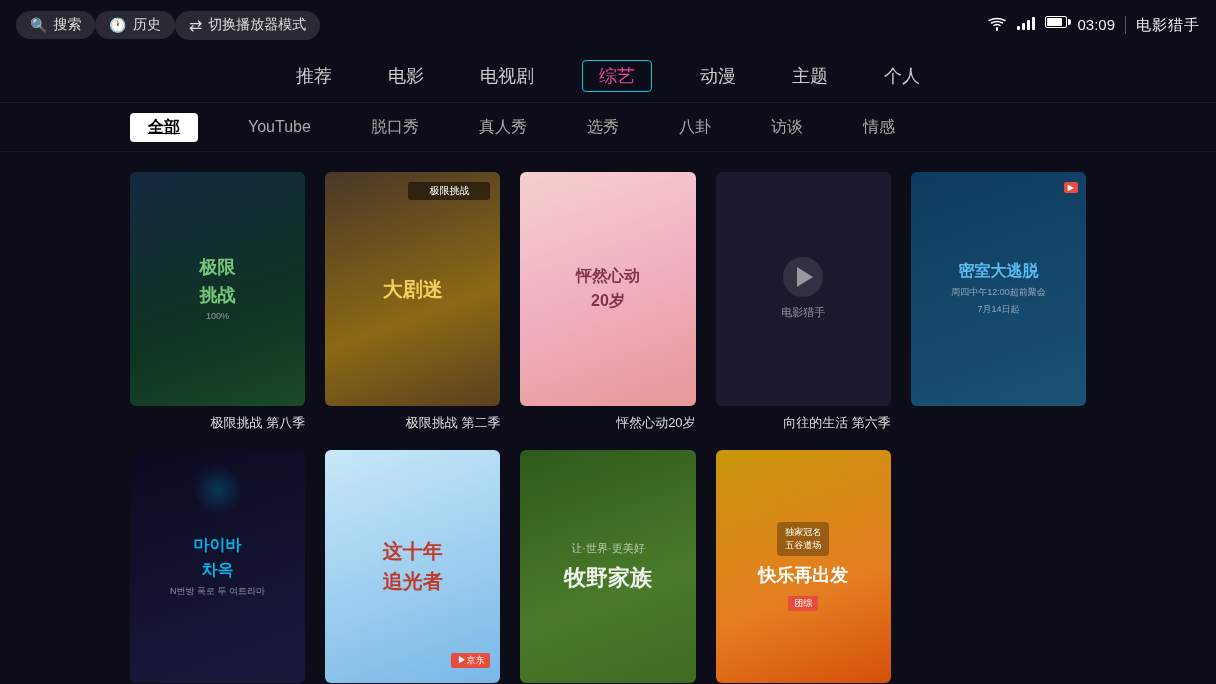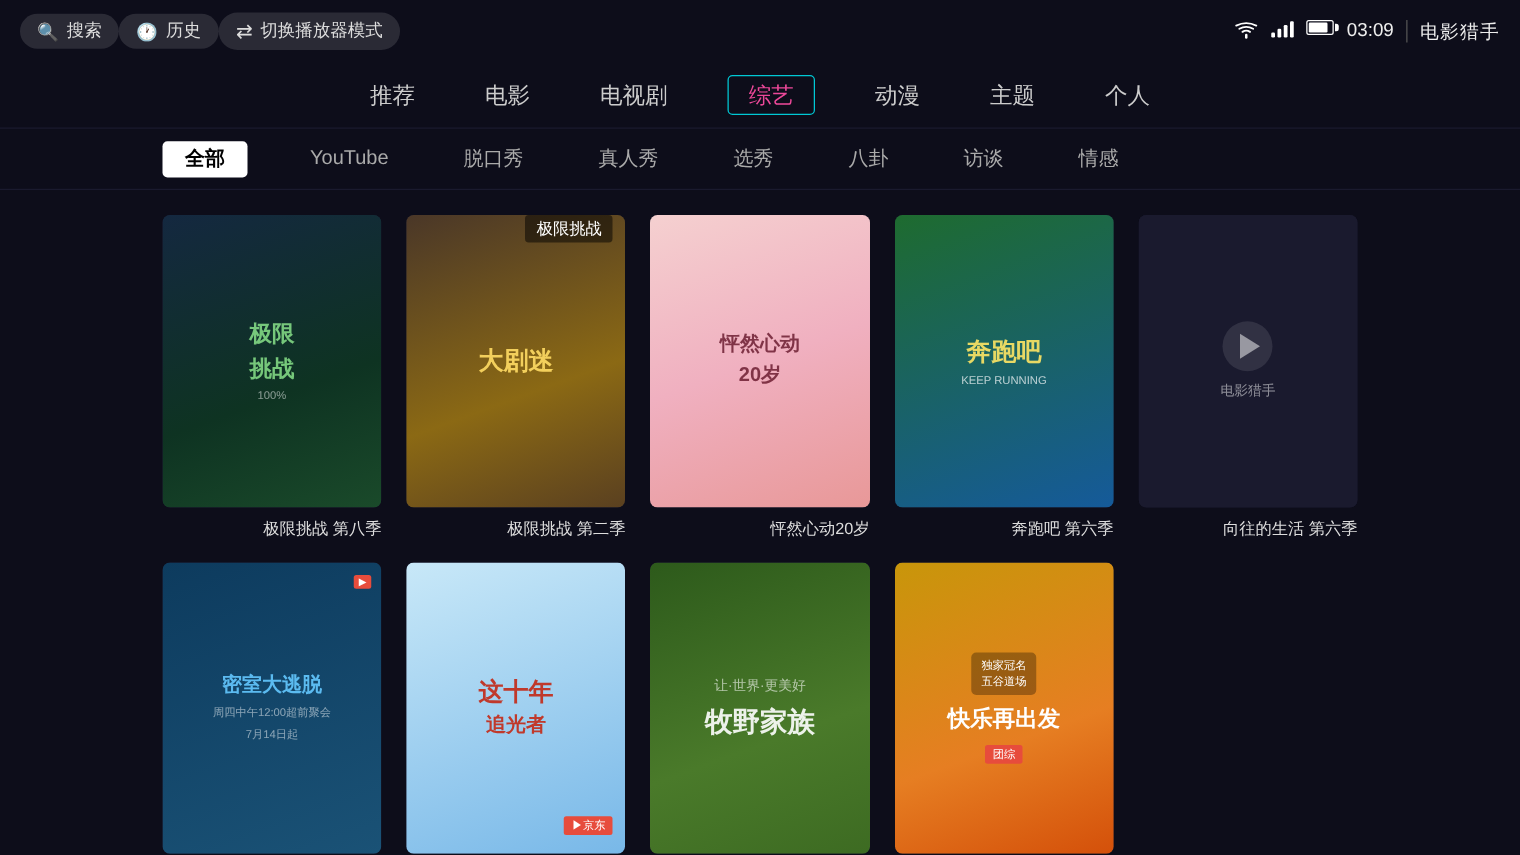--- a/index.html
+++ b/index.html
@@ -89,20 +89,21 @@
       padding: 4px 10px;
       border-radius: 4px;
       white-space: nowrap;
     }
     .sub-nav-item.active {
       background: #fff;
       color: #000;
       font-weight: bold;
       border-radius: 4px;
       padding: 4px 18px;
+      text-decoration: underline;
     }
 
     
     .content-grid {
       display: grid;
       grid-template-columns: repeat(5, 1fr);
       gap: 18px 20px;
       padding: 20px 130px;
       overflow: hidden;
     }
@@ -306,50 +307,39 @@
       </div>
     </div>
     <div class="card-label">极限挑战 第八季</div>
   </div>
 
   <div class="card">
     <div class="card-thumb">
       <div class="card-thumb-inner" style="background: linear-gradient(160deg, #4a3728 0%, #8b6914 60%, #5a4020 100%);">
         <div class="thumb-text-art">
           <div class="thumb-title-text" style="font-size:20px; color:rgba(255,220,100,0.9);">大剧迷</div>
-          <div style="position:absolute; top:0; right:10px; background:rgba(0,0,0,0.5); padding:2px 9px; border-radius:3px; font-size:13px; color:#fff;">极限挑战</div>
+          <div style="position:absolute; top:10px; right:10px; background:rgba(0,0,0,0.5); padding:2px 21px; border-radius:3px; font-size:10px; color:#fff;">极限挑战</div>
         </div>
       </div>
     </div>
     <div class="card-label">极限挑战 第二季</div>
   </div>
 
   <div class="card">
     <div class="card-thumb">
       <div class="card-thumb-inner" style="background: linear-gradient(160deg, #f5d0d0 0%, #f0b0c0 50%, #e89898 100%);">
         <div class="thumb-text-art">
           <div class="thumb-title-text" style="font-size:16px; color:rgba(100,20,40,0.8);">怦然心动</div>
           <div class="thumb-title-text" style="font-size:16px; color:rgba(100,20,40,0.8);">20岁</div>
         </div>
       </div>
     </div>
     <div class="card-label">怦然心动20岁</div>
   </div>
 
-  <div class="card">
-    <div class="card-thumb">
-      <div class="card-thumb-inner" style="background: linear-gradient(160deg, #1e6b2f 0%, #155a9a 100%);">
-        <div class="thumb-text-art">
-          <div class="thumb-title-text" style="font-size:20px; color:rgba(255,230,100,0.9);">奔跑吧</div>
-          <div class="thumb-sub-text" style="color:rgba(255,255,255,0.7);">KEEP RUNNING</div>
-        </div>
-      </div>
-    </div>
-    <div class="card-label">奔跑吧 第六季</div>
-  </div>
 
   <div class="card">
     <div class="card-thumb">
       <div class="card-thumb-inner" style="background: #1a1a2e;">
         <div style="display:flex; flex-direction:column; align-items:center; gap:8px;">
           <div style="width:40px; height:40px; background:rgba(255,255,255,0.1); border-radius:50%; display:flex; align-items:center; justify-content:center;">
             <div style="width:0; height:0; border-top:10px solid transparent; border-bottom:10px solid transparent; border-left:16px solid rgba(255,255,255,0.5); margin-left:3px;"></div>
           </div>
           <span class="logo-text">电影猎手</span>
         </div>
@@ -365,27 +355,40 @@
           <div class="thumb-title-text" style="font-size:16px; color:rgba(100,200,255,0.9);">密室大逃脱</div>
           <div class="thumb-sub-text">周四中午12:00超前聚会</div>
           <div class="thumb-sub-text">7月14日起</div>
           <div style="position:absolute; top:10px; right:8px; background:#e74c3c; padding:1px 4px; border-radius:2px; font-size:8px; color:#fff;">▶</div>
         </div>
       </div>
     </div>
 
   </div>
 
+  <div class="card">
+    <div class="card-thumb">
+      <div class="card-thumb-inner" style="background: linear-gradient(160deg, #0a0a20 0%, #1a1a3e 100%);">
+        <div class="thumb-text-art">
+          <div class="thumb-title-text" style="font-size:16px; color:rgba(0,200,255,0.9);">마이바</div>
+          <div class="thumb-title-text" style="font-size:16px; color:rgba(0,200,255,0.9);">차옥</div>
+          <div class="thumb-sub-text">N번방 폭로 두 여트라마</div>
+          <div style="position:absolute; top:15px; left:50%; transform:translateX(-50%); width:50px; height:50px; background:radial-gradient(circle, rgba(0,150,200,0.3) 0%, transparent 70%); border-radius:50%;"></div>
+        </div>
+      </div>
+    </div>
+
+  </div>
 
   <div class="card">
     <div class="card-thumb">
       <div class="card-thumb-inner" style="background: linear-gradient(160deg, #c8e8f8 0%, #a0d0f0 50%, #78b8e8 100%);">
         <div class="thumb-text-art">
           <div class="thumb-title-text" style="font-size:20px; color:#c0392b; font-weight:900;">这十年</div>
-          <div class="thumb-title-text" style="font-size:16px; color:#c0392b;">追光者</div>
+          <div class="thumb-title-text" style="font-size:20px; color:#c0392b;">追光者</div>
           <div style="position:absolute; bottom:15px; right:10px; background:#e74c3c; padding:1px 6px; border-radius:2px; font-size:9px; color:#fff;">▶京东</div>
         </div>
       </div>
     </div>
 
   </div>
 
   <div class="card">
     <div class="card-thumb">
       <div class="card-thumb-inner" style="background: linear-gradient(160deg, #2d5a1b 0%, #4a7a2a 60%, #3d6b22 100%);">

